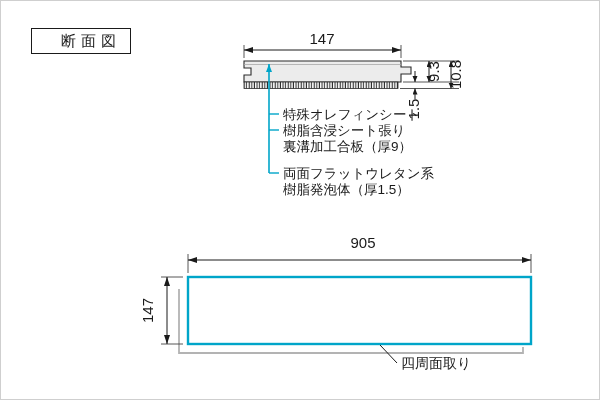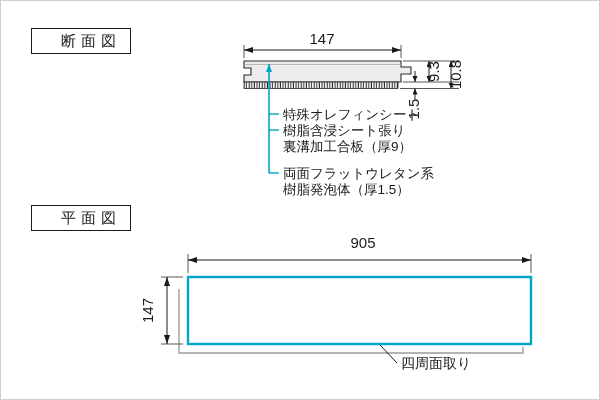--- a/index.html
+++ b/index.html
@@ -25,23 +25,20 @@
 </style>
 </head>
 <body>
 
 <div class="canvas">
 
   <div class="section-label" id="lbl-cross">
     <span>断面図</span>
   </div>
 
-  <div class="section-label" id="lbl-plan">
-    <span>平面図</span>
-  </div>
 
   <svg class="drawing" width="600" height="400" viewBox="0 0 600 400">
     <defs>
       <marker id="arr" markerWidth="10" markerHeight="7" refX="9" refY="3" orient="auto-start-reverse" markerUnits="userSpaceOnUse">
         <path d="M0,0 L9,3 L0,6 Z" fill="#1a1a1a"></path>
       </marker>
       <marker id="arrS" markerWidth="7" markerHeight="6" refX="6" refY="2.5" orient="auto-start-reverse" markerUnits="userSpaceOnUse">
         <path d="M0,0 L6,2.5 L0,5 Z" fill="#1a1a1a"></path>
       </marker>
       <marker id="arrC" markerWidth="9" markerHeight="7" refX="8" refY="3" orient="auto-start-reverse" markerUnits="userSpaceOnUse">

